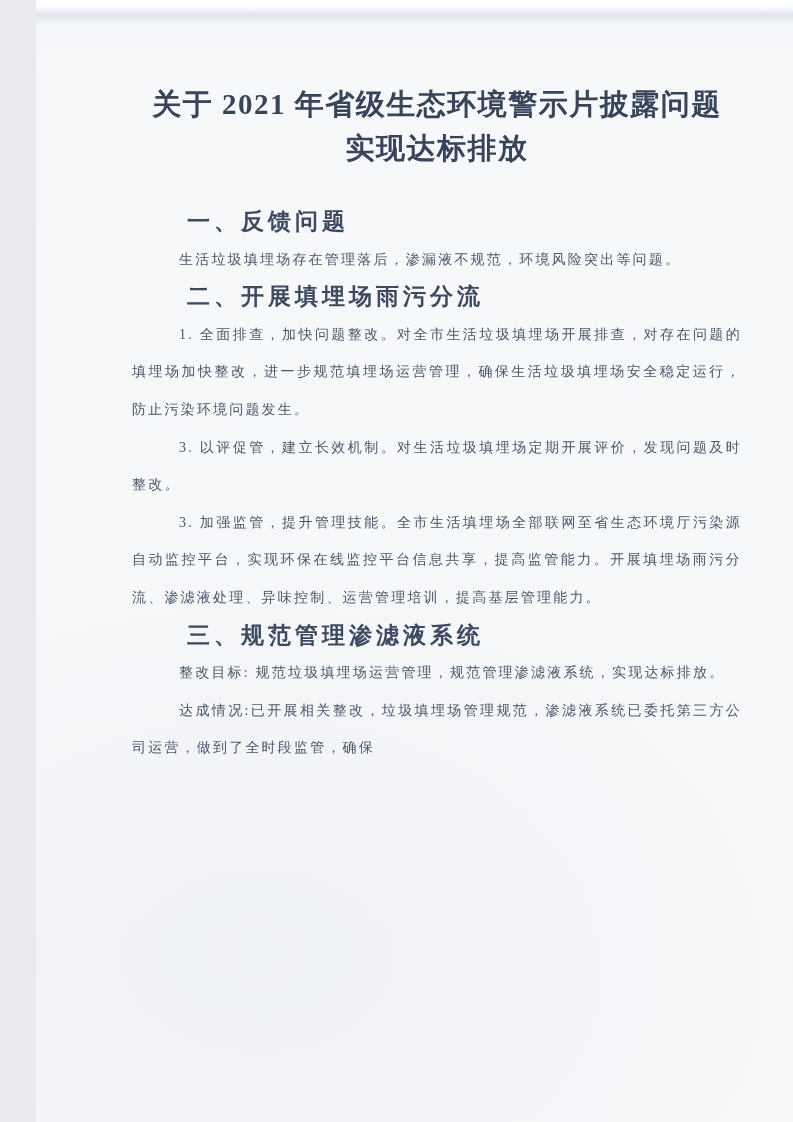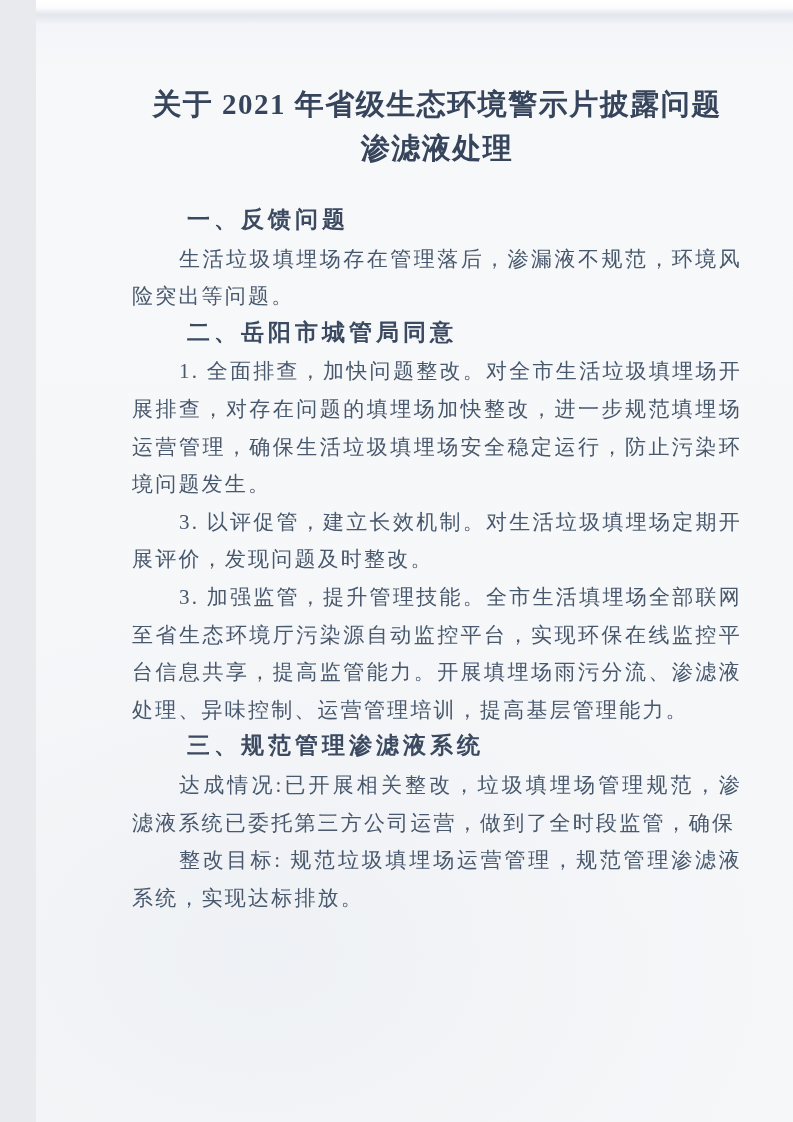--- a/index.html
+++ b/index.html
@@ -64,31 +64,31 @@
     font-size: 29px;
     line-height: 44px;
     letter-spacing: 1.5px;
     color: #36455b;
   }
   .content {
     margin: 33px 0 0 96px;
     width: 610px;
   }
   .heading {
-    font-family: Liberation Mono, monospace;
+    font-family: Liberation Sans, sans-serif;
     font-weight: bold;
     font-size: 23px;
     line-height: 37.6px;
     letter-spacing: 4px;
     text-indent: 55px;
     color: #3b4a60;
     margin: 0;
   }
   .para {
-    font-size: 21px;
+    font-size: 14px;
     line-height: 37.6px;
     letter-spacing: 2.2px;
     text-indent: 47px;
     text-align: justify;
     color: #48586d;
     margin: 0;
   }
 </style>
 </head>
 <body>
@@ -96,31 +96,31 @@
 <div class="page">
 
   <div class="scan-top-band"></div>
   <div class="scan-right-strip"></div>
   <div class="scan-right-line"></div>
   <div class="speck-1"></div>
   <div class="speck-2"></div>
 
   <div class="title-block">
     <div class="title-line">关于 2021 年省级生态环境警示片披露问题</div>
-    <div class="title-line">渗滤液处理</div>
+    <div class="title-line">实现达标排放</div>
   </div>
 
   <div class="content">
 
     <p class="heading">一、反馈问题</p>
     <p class="para">生活垃圾填埋场存在管理落后，渗漏液不规范，环境风险突出等问题。</p>
 
-    <p class="heading">二、岳阳市城管局同意</p>
+    <p class="heading">二、开展填埋场雨污分流</p>
     <p class="para">1. 全面排查，加快问题整改。对全市生活垃圾填埋场开展排查，对存在问题的填埋场加快整改，进一步规范填埋场运营管理，确保生活垃圾填埋场安全稳定运行，防止污染环境问题发生。</p>
     <p class="para">3. 以评促管，建立长效机制。对生活垃圾填埋场定期开展评价，发现问题及时整改。</p>
     <p class="para">3. 加强监管，提升管理技能。全市生活填埋场全部联网至省生态环境厅污染源自动监控平台，实现环保在线监控平台信息共享，提高监管能力。开展填埋场雨污分流、渗滤液处理、异味控制、运营管理培训，提高基层管理能力。</p>
 
     <p class="heading">三、规范管理渗滤液系统</p>
+    <p class="para">整改目标: 规范垃圾填埋场运营管理，规范管理渗滤液系统，实现达标排放。</p>
     <p class="para">达成情况:已开展相关整改，垃圾填埋场管理规范，渗滤液系统已委托第三方公司运营，做到了全时段监管，确保</p>
-    <p class="para">整改目标: 规范垃圾填埋场运营管理，规范管理渗滤液系统，实现达标排放。</p>
 
   </div>
 </div>
 
 </body></html>

